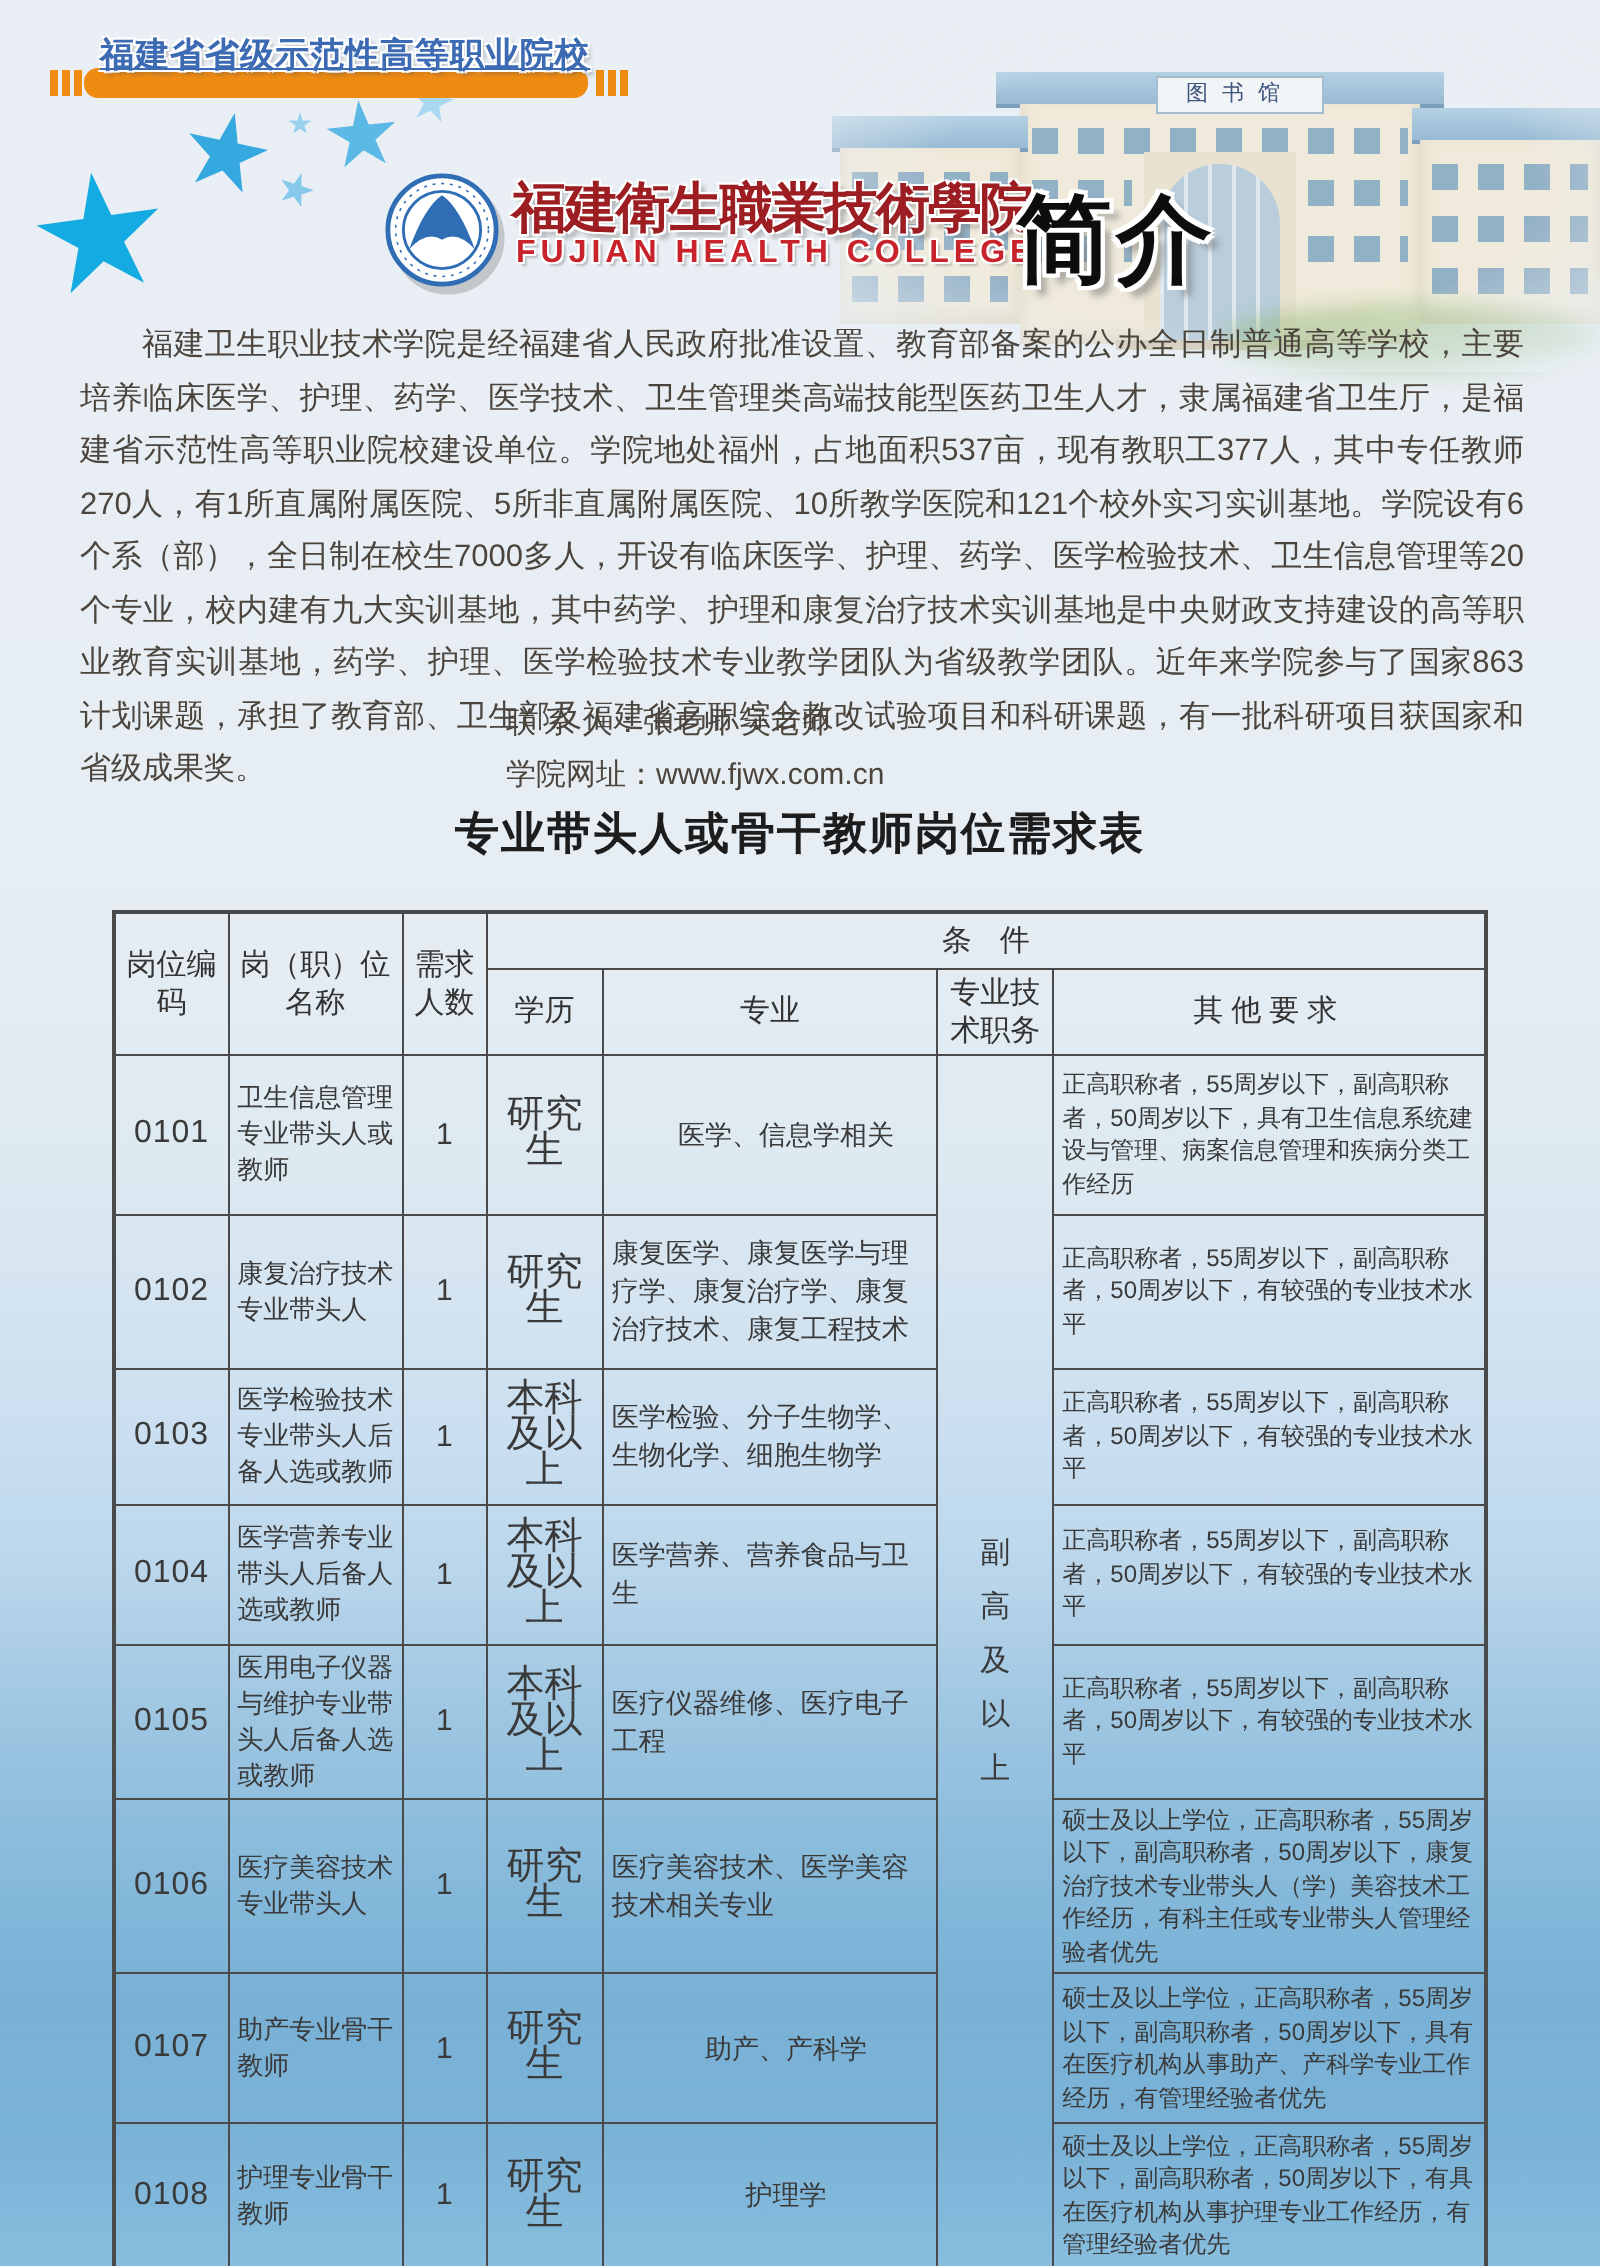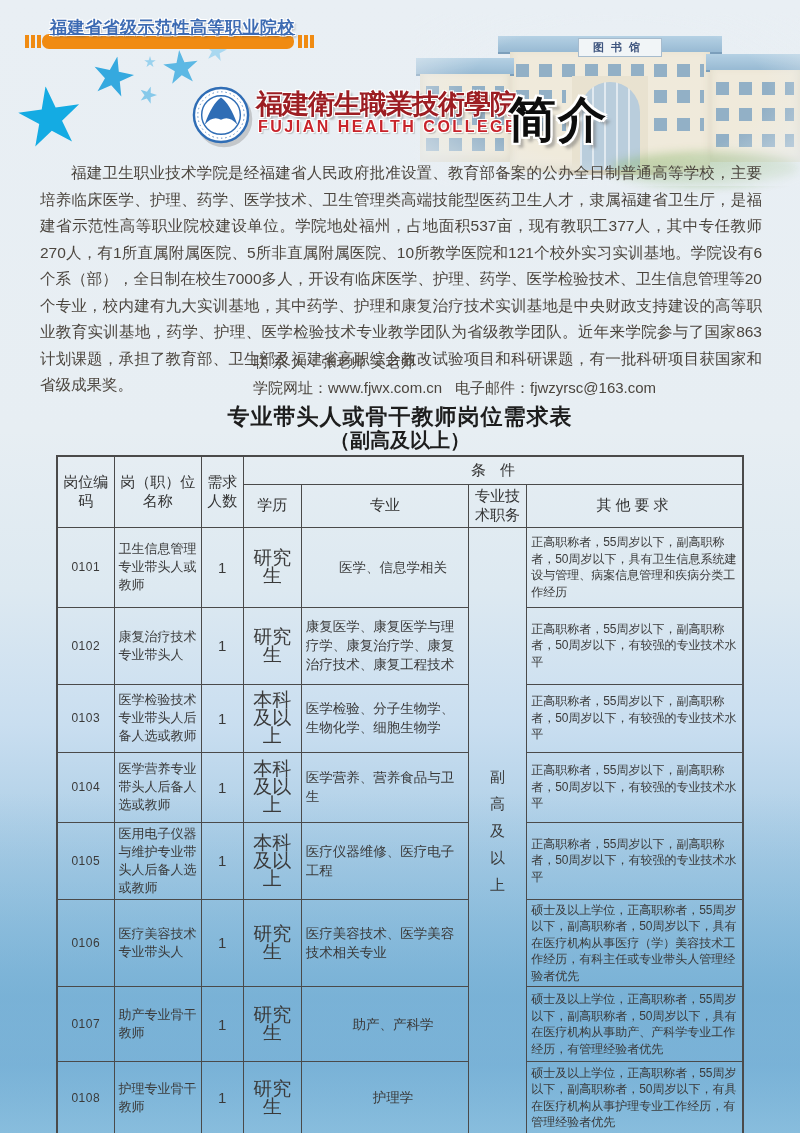--- a/index.html
+++ b/index.html
@@ -16,21 +16,21 @@
         text-shadow:-1px -1px 0 #fff,1px -1px 0 #fff,-1px 1px 0 #fff,1px 1px 0 #fff,2px 2px 2px rgba(90,90,90,.35);text-decoration:underline;}
   
   .star{position:absolute;clip-path:polygon(50% 0%,61% 35%,98% 35%,68% 57%,79% 91%,50% 70%,21% 91%,32% 57%,2% 35%,39% 35%);}
   
   .photo{position:absolute;left:420px;top:20px;width:380px;height:160px;opacity:.88;}
   .photo .blk{position:absolute;}
   .roof{background:linear-gradient(180deg,#aecde2,#8db3cf);border-bottom:2px solid #6e94b4;}
   .wall{background:#f1ead8;box-shadow:inset 0 -4px 8px rgba(160,150,120,.25);}
   .win{background:repeating-linear-gradient(90deg,#87a8c0 0 13px,rgba(0,0,0,0) 13px 23px);height:13px;}
   .sign{position:absolute;left:158px;top:18px;width:82px;height:17px;background:#f3f6f8;border:1px solid #9db4c8;
-        text-align:center;font-size:11px;line-height:16px;letter-spacing:7px;color:#27406e;font-weight:bold;}
+        text-align:center;font-size:11px;line-height:16px;letter-spacing:7px;color:#27406e;font-weight:normal;}
   .lawn{position:absolute;left:190px;top:132px;width:190px;height:34px;background:#7fae5c;border-radius:50%;opacity:.45;filter:blur(5px);}
   .photo::after{content:"";position:absolute;inset:-6px;
         background:radial-gradient(ellipse at 52% 45%,rgba(233,239,244,0) 52%,rgba(233,239,244,.92) 96%);}
   
   .logo{position:absolute;left:192px;top:86px;filter:drop-shadow(3px 4px 0 rgba(140,140,140,.4));}
   .college-zh{position:absolute;left:256px;top:86px;width:260px;font-family:"Liberation Serif","DejaVu Serif",serif;
         font-size:27px;font-weight:bold;color:#9c1d22;letter-spacing:-1px;white-space:nowrap;
         text-shadow:-1px -1px 0 #fff,1px -1px 0 #fff,-1px 1px 0 #fff,1px 1px 0 #fff,3px 3px 2px rgba(120,120,120,.45);}
   .college-en{position:absolute;left:258px;top:118px;font-size:16px;font-weight:bold;color:#c8232a;letter-spacing:2.5px;white-space:nowrap;
         text-shadow:-1px -1px 0 #fff,1px -1px 0 #fff,-1px 1px 0 #fff,1px 1px 0 #fff,2px 2px 1px rgba(120,120,120,.4);}
@@ -45,21 +45,21 @@
   
   .tbl-title{position:absolute;left:0;top:402px;width:100%;text-align:center;font-size:22px;font-weight:600;color:#1d1d1d;letter-spacing:1px;}
   .tbl-subtitle{position:absolute;left:0;top:427px;width:100%;text-align:center;font-size:20px;font-weight:600;color:#1d1d1d;}
   table.req{position:absolute;left:56px;top:455px;width:688px;border-collapse:collapse;table-layout:fixed;
         border:2px solid #4a4a4a;color:#3a3a3a;}
   table.req th,table.req td{border:1px solid #4a4a4a;padding:2px 4px;vertical-align:middle;}
   table.req th{font-weight:500;font-size:15px;color:#333;}
   tr.h1{height:28px;}  tr.h2{height:38px;}
   th.cond{letter-spacing:14px;text-indent:14px;}
   th.other-h{letter-spacing:4px;}
-  td.c-code{font-size:12px;text-align:center;letter-spacing:.5px;}
+  td.c-code{font-size:16px;text-align:center;letter-spacing:.5px;}
   td.c-name{font-size:13px;line-height:18px;text-align:left;padding-left:8px;}
   td.c-count{font-size:15px;text-align:center;}
   td.c-degree{font-size:19px;line-height:18px;text-align:center;}
   td.c-major{font-size:13.5px;line-height:19px;text-align:left;padding-left:10px;}
   td.c-major.ctr{text-align:center;padding-left:20px;}
   td.c-tech{text-align:center;}
   .vert{width:17px;margin:4px auto;font-size:15px;line-height:27px;word-break:break-all;text-align:center;}
   td.c-other{font-size:12px;line-height:16.5px;text-align:left;padding:4px 6px;}
 </style>
 </head>
@@ -128,26 +128,24 @@
   <div class="jianjie">简介</div>
 
   <p class="intro">福建卫生职业技术学院是经福建省人民政府批准设置、教育部备案的公办全日制普通高等学校，主要培养临床医学、护理、药学、医学技术、卫生管理类高端技能型医药卫生人才，隶属福建省卫生厅，是福建省示范性高等职业院校建设单位。学院地处福州，占地面积537亩，现有教职工377人，其中专任教师270人，有1所直属附属医院、5所非直属附属医院、10所教学医院和121个校外实习实训基地。学院设有6个系（部），全日制在校生7000多人，开设有临床医学、护理、药学、医学检验技术、卫生信息管理等20个专业，校内建有九大实训基地，其中药学、护理和康复治疗技术实训基地是中央财政支持建设的高等职业教育实训基地，药学、护理、医学检验技术专业教学团队为省级教学团队。近年来学院参与了国家863计划课题，承担了教育部、卫生部及福建省高职综合教改试验项目和科研课题，有一批科研项目获国家和省级成果奖。</p>
 
   <div class="contact">
     <div class="c-row">
       <span class="c1">联 系 人：张老师 吴老师</span>
     </div>
     <div class="c-row">
       <span class="c1">学院网址：www.fjwx.com.cn</span>
-      <span>电子邮件：fjwzyrsc@163.com</span>
     </div>
   </div>
 
   <div class="tbl-title">专业带头人或骨干教师岗位需求表</div>
-  <div class="tbl-subtitle">（副高及以上）</div>
 
   <table class="req">
     <colgroup>
       <col style="width:57px">
         <col style="width:87px">
         <col style="width:42px">
         <col style="width:58px">
       <col style="width:167px">
         <col style="width:58px">
         <col style="width:216px">
@@ -209,21 +207,21 @@
           <td class="c-degree">本科及以上</td>
           <td class="c-major">医疗仪器维修、医疗电子工程</td>
           <td class="c-other">正高职称者，55周岁以下，副高职称者，50周岁以下，有较强的专业技术水平</td>
         </tr>
         <tr style="height: 79px;">
           <td class="c-code">0106</td>
           <td class="c-name">医疗美容技术专业带头人</td>
           <td class="c-count">1</td>
           <td class="c-degree">研究生</td>
           <td class="c-major">医疗美容技术、医学美容技术相关专业</td>
-          <td class="c-other">硕士及以上学位，正高职称者，55周岁以下，副高职称者，50周岁以下，具有在医疗机构从事医疗（学）美容技术工作经历，有科主任或专业带头人管理经验者优先</td>
+          <td class="c-other">硕士及以上学位，正高职称者，55周岁以下，副高职称者，50周岁以下，康复治疗技术专业带头人（学）美容技术工作经历，有科主任或专业带头人管理经验者优先</td>
         </tr>
         <tr style="height: 75px;">
           <td class="c-code">0107</td>
           <td class="c-name">助产专业骨干教师</td>
           <td class="c-count">1</td>
           <td class="c-degree">研究生</td>
           <td class="c-major ctr">助产、产科学</td>
           <td class="c-other">硕士及以上学位，正高职称者，55周岁以下，副高职称者，50周岁以下，具有在医疗机构从事助产、产科学专业工作经历，有管理经验者优先</td>
         </tr>
         <tr style="height: 73px;">

